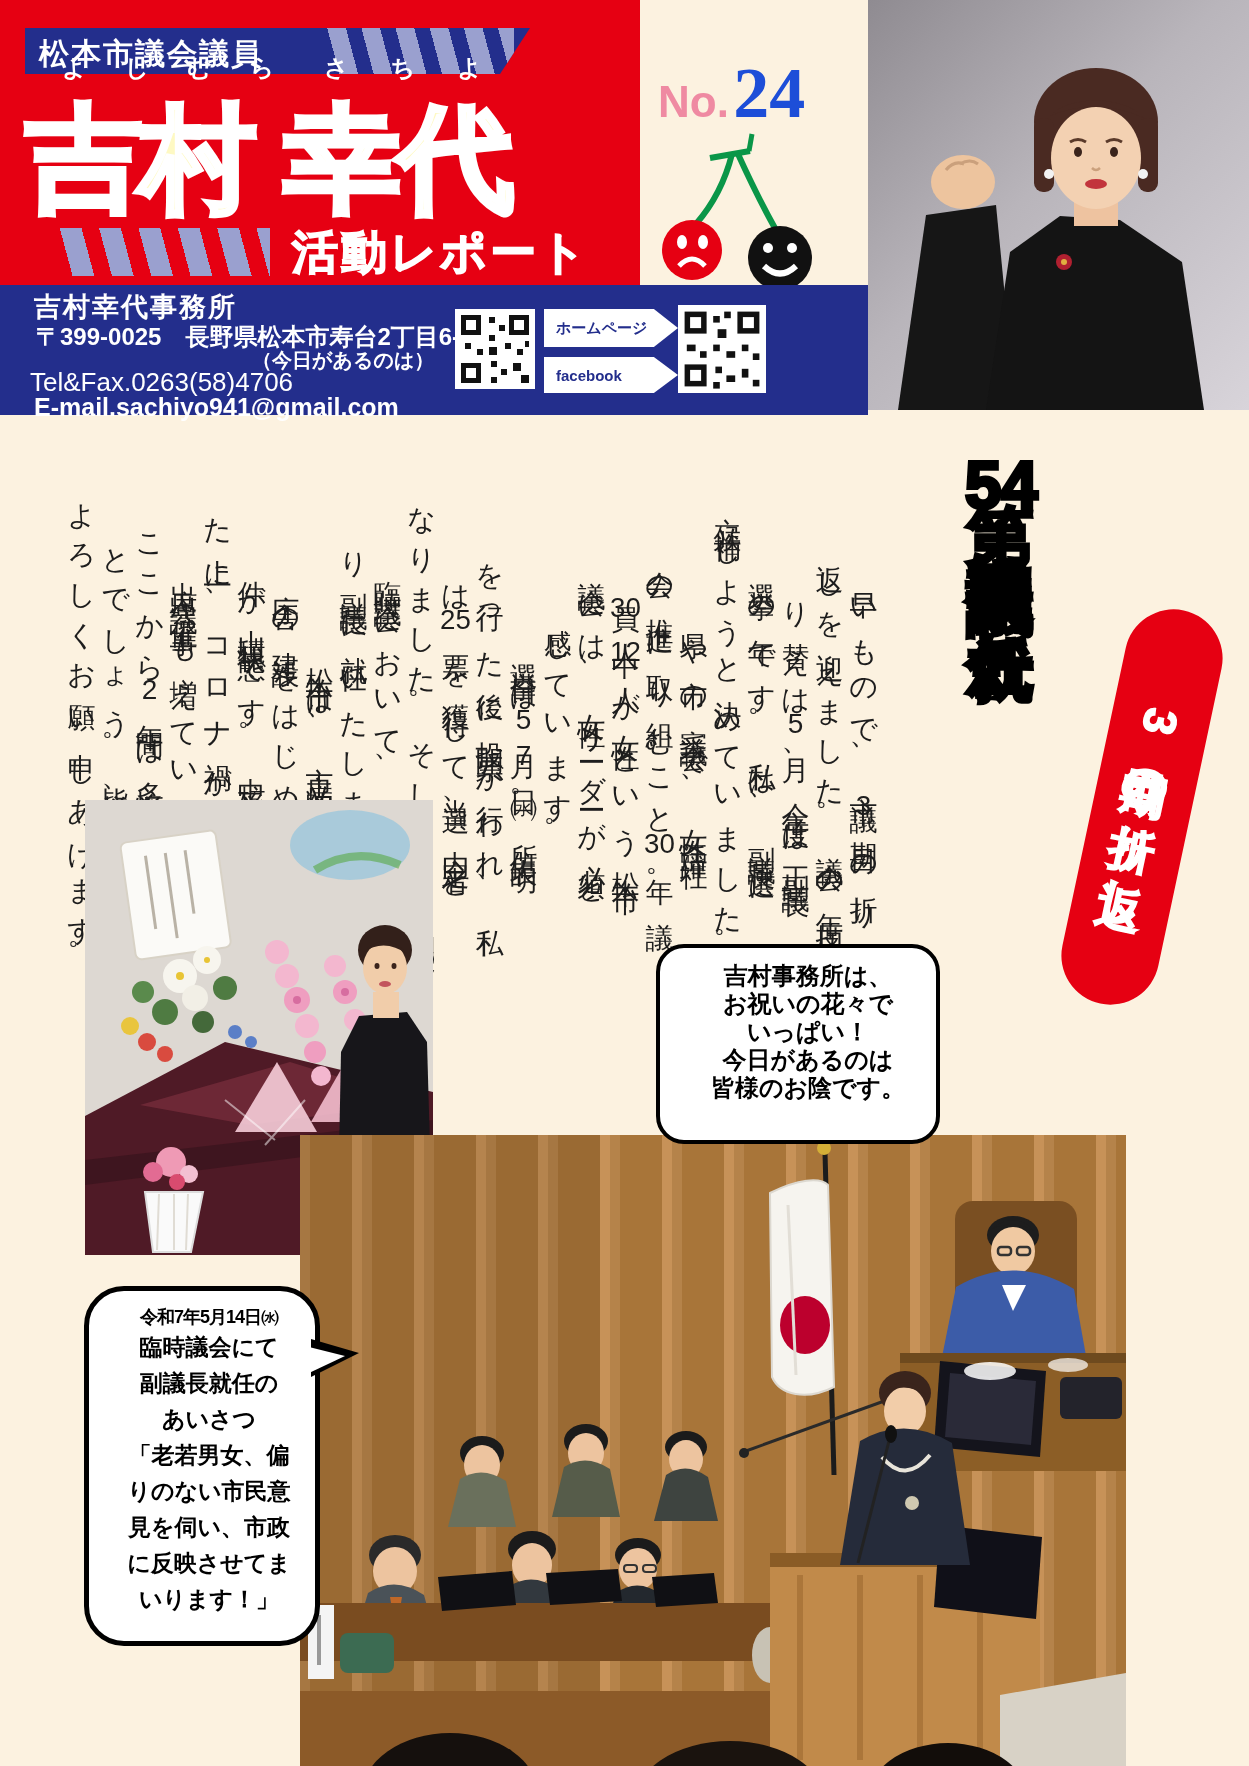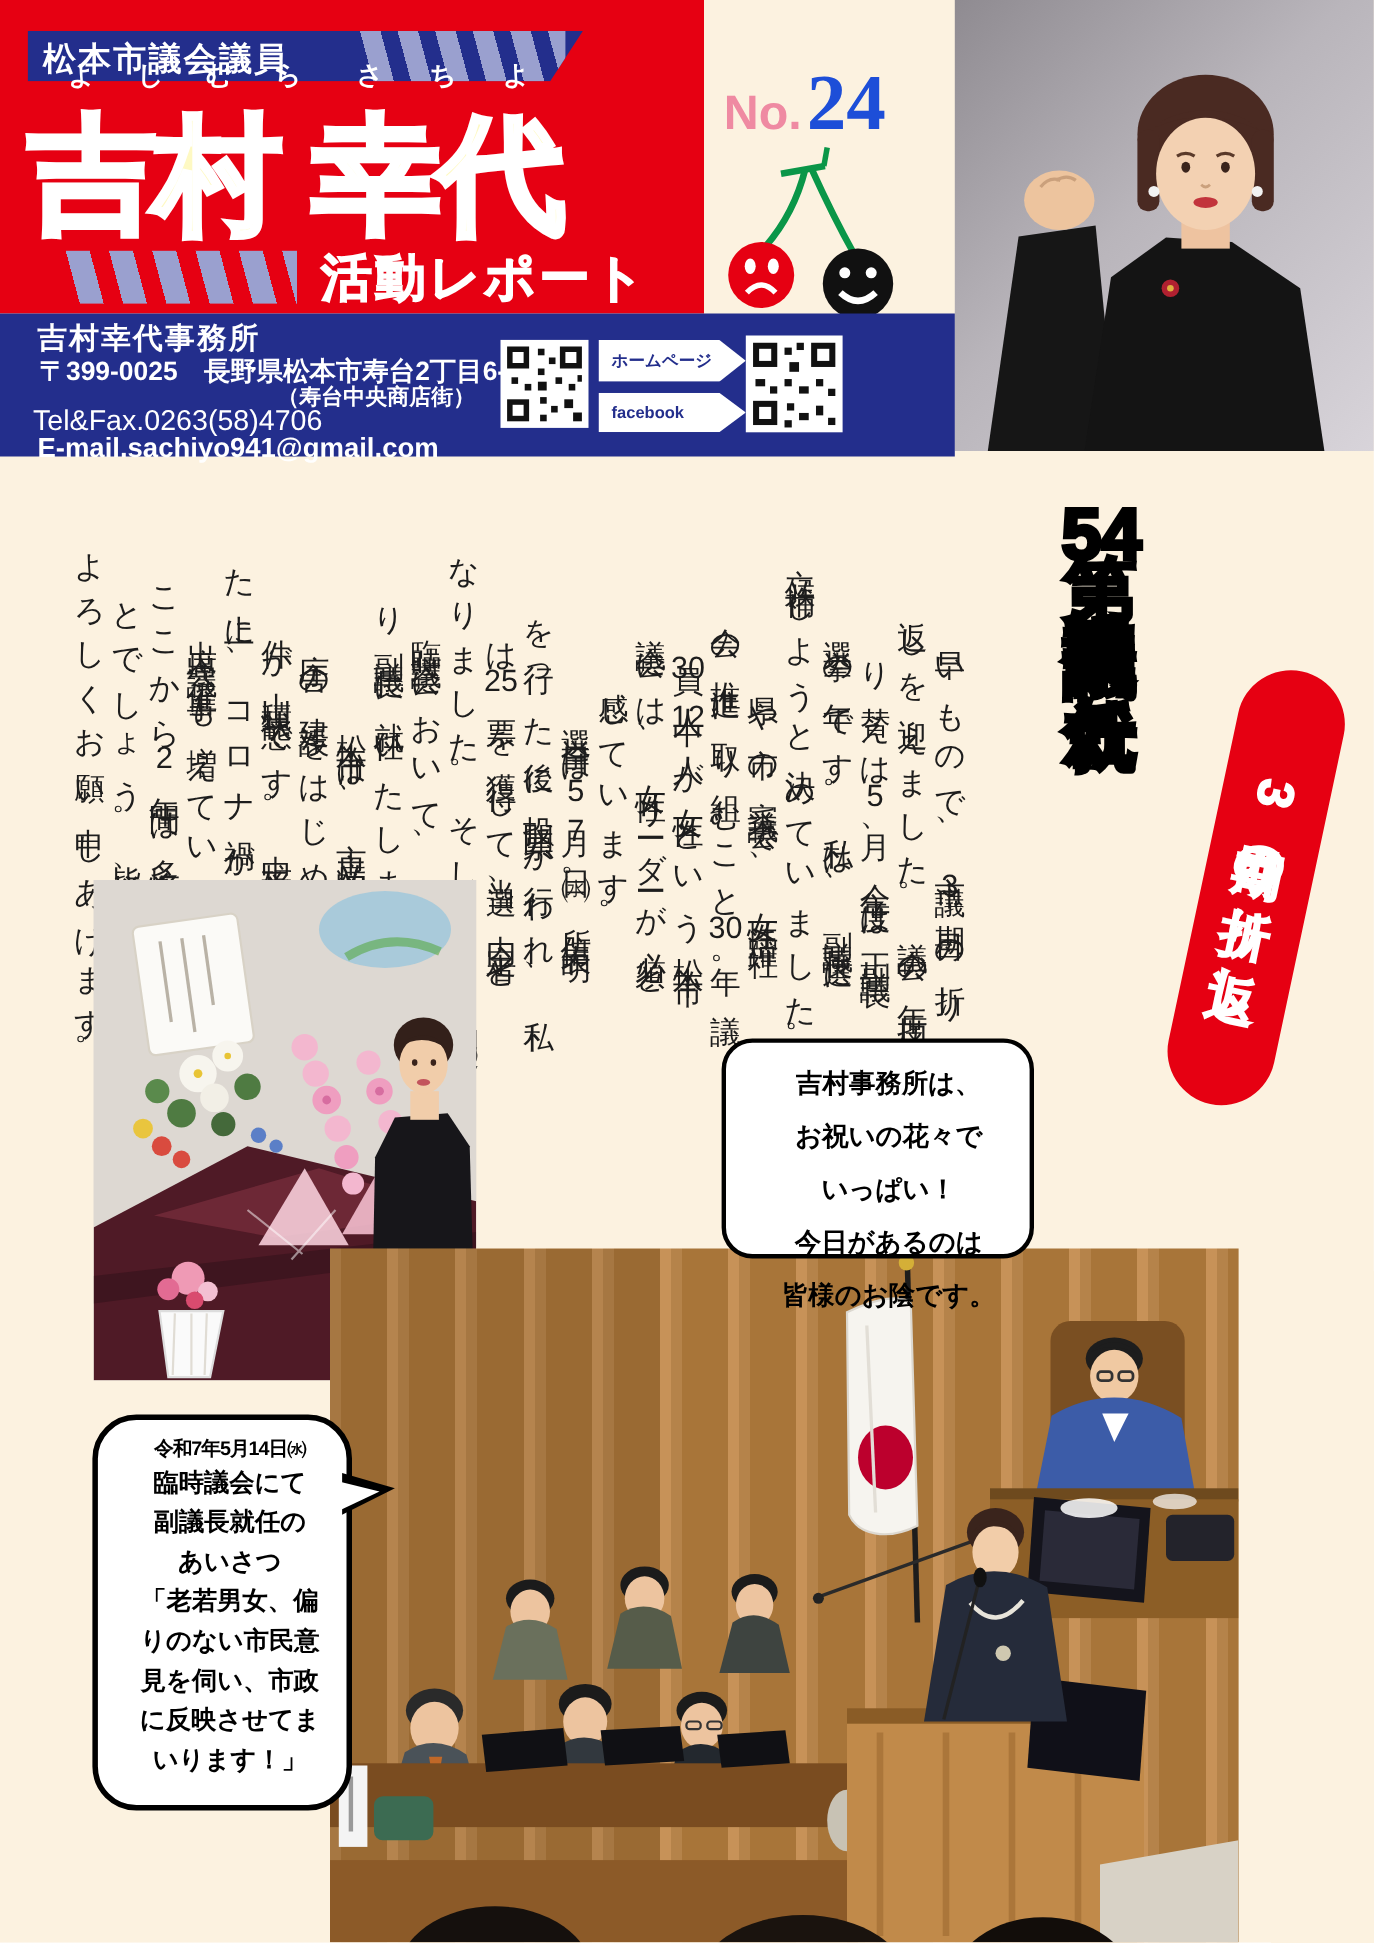--- a/index.html
+++ b/index.html
@@ -65,21 +65,21 @@
     letter-spacing:2px;-webkit-text-stroke:1.5px #fff;}
 
   
   .flowers-photo{position:absolute;left:85px;top:800px;width:348px;height:455px;background:#ddd8d2;overflow:hidden;}
   .council-photo{position:absolute;left:300px;top:1135px;width:826px;height:631px;overflow:hidden;
     background:repeating-linear-gradient(90deg,#b5834a 0 10px,#a87539 10px 52px,#c79258 52px 62px);}
 
   
   .bubble{position:absolute;background:#fff;border:4px solid #000;color:#000;z-index:5;}
   .bubble1{left:656px;top:944px;width:256px;height:178px;border-radius:28px;
-    padding:14px 0 0 20px;font-size:24px;line-height:48px;font-weight:bold;white-space:pre-line;}
+    padding:14px 0 0 20px;font-size:24px;line-height:28px;font-weight:bold;white-space:pre-line;}
   .bubble2{left:84px;top:1286px;width:212px;height:336px;border-width:5px;border-radius:40px;
     padding:14px 0 0 14px;}
   .bubble2 .date{font-size:18px;font-weight:bold;letter-spacing:-1px;}
   .bubble2 .lines{font-size:23px;line-height:36px;font-weight:bold;white-space:pre-line;}
   .bubble2 .tail-b{position:absolute;right:-44px;top:48px;width:0;height:0;
     border-top:14px solid transparent;border-bottom:24px solid transparent;border-left:48px solid #000;}
   .bubble2 .tail-w{position:absolute;right:-30px;top:56px;width:0;height:0;
     border-top:9px solid transparent;border-bottom:17px solid transparent;border-left:36px solid #fff;}
 </style>
 </head>
@@ -138,21 +138,21 @@
       <circle cx="181" cy="174" r="5" fill="#f2f2f2"></circle>
       <circle cx="275" cy="174" r="5" fill="#f2f2f2"></circle>
       <circle cx="196" cy="262" r="8" fill="#b02030"></circle>
       <circle cx="196" cy="262" r="3" fill="#e0b040"></circle>
     </svg>
   </div>
 
   <div class="office">
     <div class="name">吉村幸代事務所</div>
     <div class="addr">〒399-0025　長野県松本市寿台2丁目6-11</div>
-    <div class="note">（寿台中央商店街）</div>
+    <div class="note">（今日があるのは）</div>
     <div class="tel">Tel&amp;Fax.0263(58)4706</div>
     <div class="mail">E-mail.sachiyo941@gmail.com</div>
     <div class="qr qr1">
       <svg width="80" height="80" viewBox="0 0 80 80">
         <g fill="#111">
           <rect x="6" y="6" width="20" height="20"></rect>
             <rect x="54" y="6" width="20" height="20"></rect>
             <rect x="6" y="54" width="20" height="20"></rect>
           <rect x="34" y="8" width="6" height="6"></rect>
             <rect x="44" y="16" width="6" height="6"></rect>

